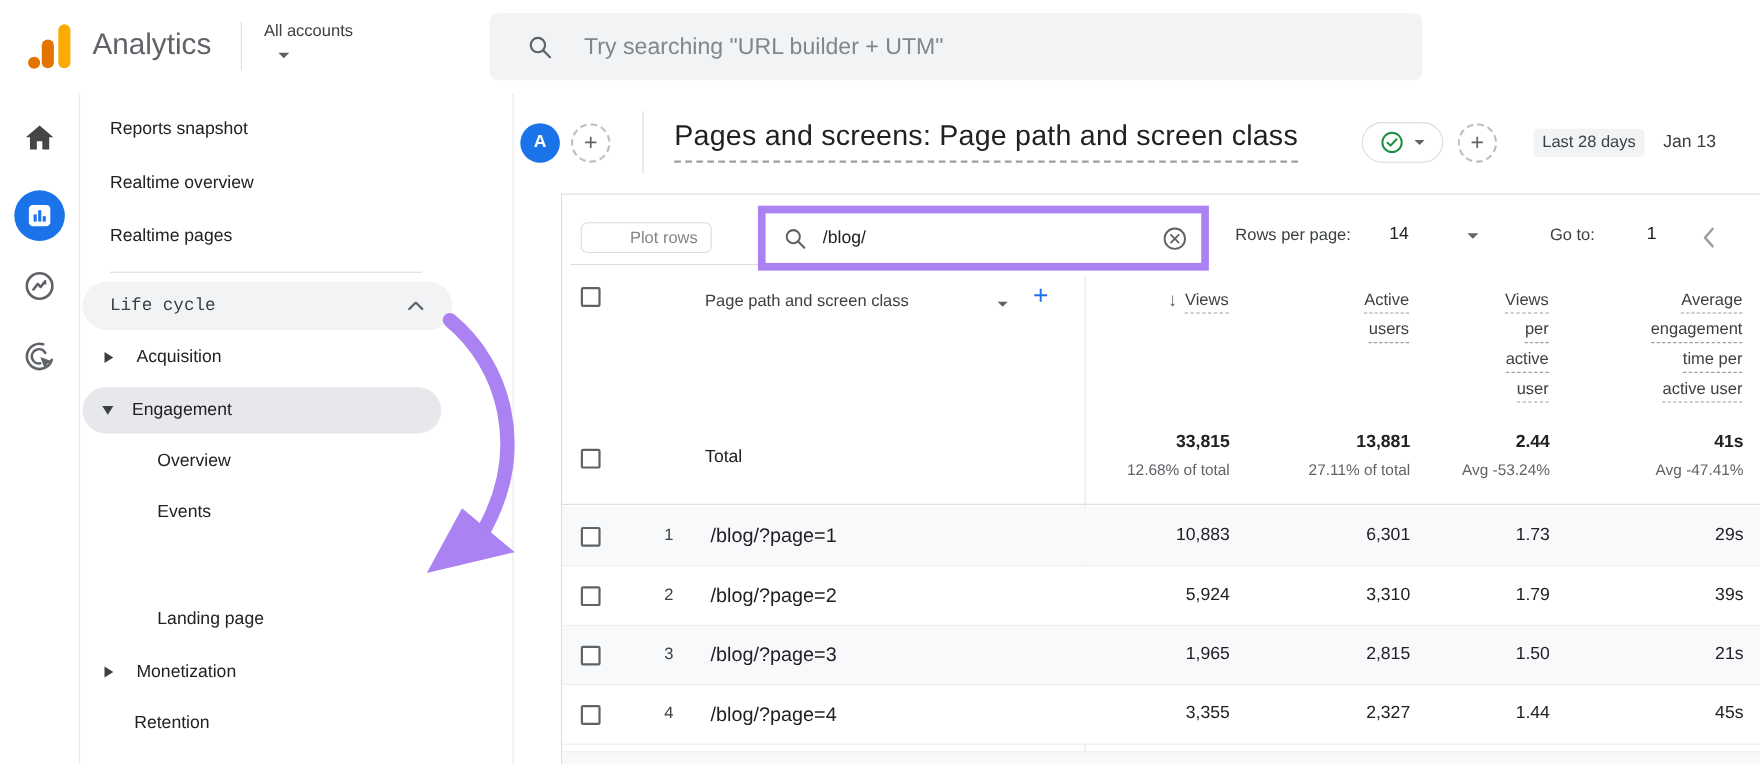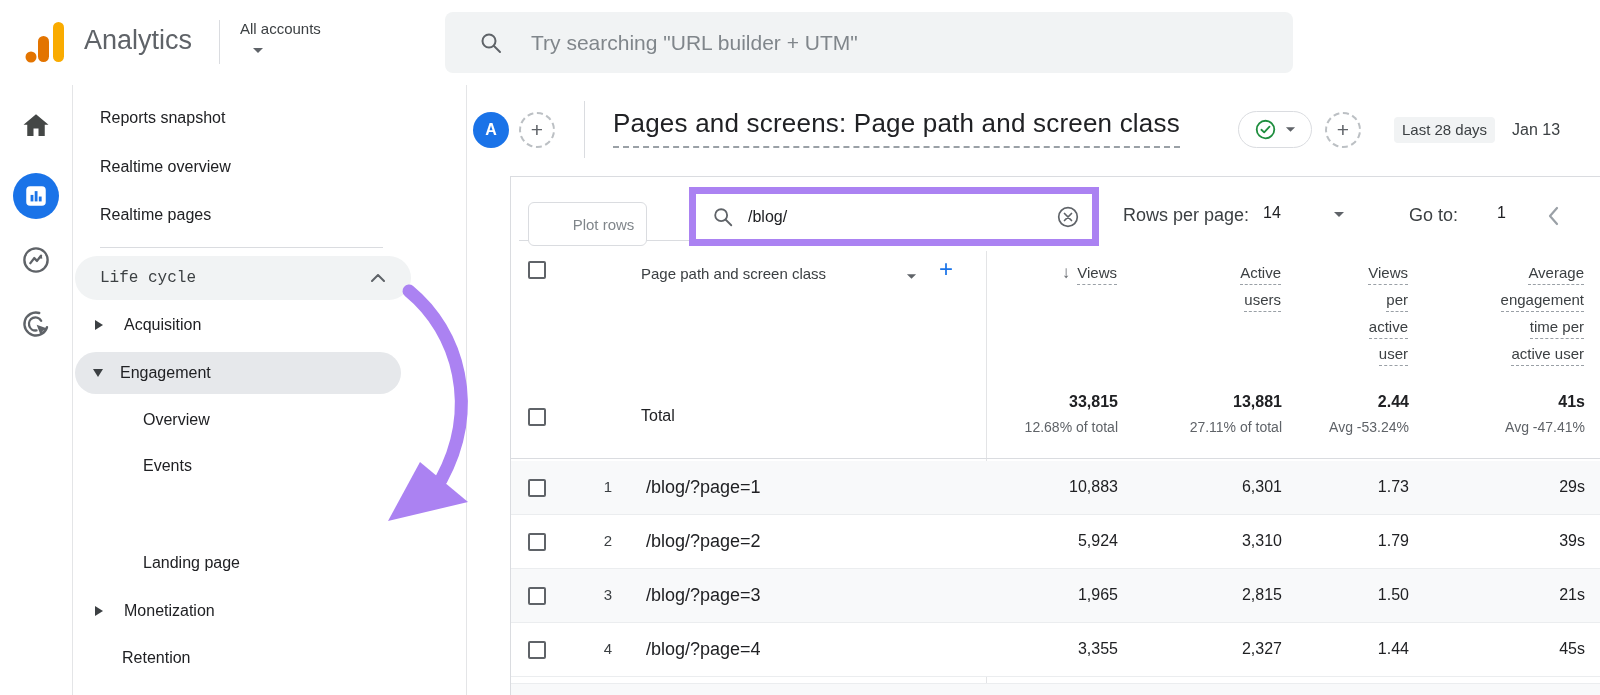--- a/index.html
+++ b/index.html
@@ -45,26 +45,26 @@
   .dp2 { left:1325px; top:112px; }
   .hdr-div { position:absolute; left:584px; top:101px; width:1px; height:57px; background:#dadce0; }
   .report-title { position:absolute; left:613px; top:108px; font-size:26px; letter-spacing:0.2px; color:#202124; padding-bottom:7px; border-bottom:2px dashed #9aa0a6; cursor:pointer; white-space:nowrap; }
   .check-pill { position:absolute; left:1238px; top:111px; width:74px; height:37px; border:1px solid #dadce0; border-radius:19px; display:flex; align-items:center; justify-content:center; gap:9px; cursor:pointer; background:#fff; }
   .date-chip { position:absolute; left:1394px; top:117px; height:26px; line-height:26px; padding:0 8px; background:#f1f3f4; border-radius:4px; font-size:15px; color:#3c4043; cursor:pointer; }
   .date-text { position:absolute; left:1512px; top:117px; line-height:26px; font-size:16px; color:#3c4043; }
 
   
   .card { position:absolute; left:510px; top:176px; width:1090px; height:519px; background:#fff; border-top:1px solid #dadce0; border-left:1px solid #dadce0; }
   .toolbar-line { position:absolute; left:8px; top:63px; width:170px; height:1px; background:#dadce0; }
-  .plot-rows { position:absolute; left:17px; top:25px; width:119px; height:44px; border:1px solid #dadce0; border-radius:6px; color:#80868b; font-size:15px; display:flex; align-items:center; justify-content:center; cursor:pointer; background:#fff;padding-left:32px; }
+  .plot-rows { position:absolute; left:17px; top:25px; width:119px; height:28px; border:1px solid #dadce0; border-radius:6px; color:#80868b; font-size:15px; display:flex; align-items:center; justify-content:center; cursor:pointer; background:#fff;padding-left:32px; }
   .filter-box { position:absolute; left:178px; top:10px; width:410px; height:59px; border:7px solid #ab82f2; background:#fff; display:flex; align-items:center; z-index:3; }
   .filter-box .val { margin-left:14px; font-size:16px; color:#202124; }
   .filter-box .mag { margin-left:16px; }
   .filter-box .clear { margin-left:auto; margin-right:12px; cursor:pointer; display:flex; }
-  .tb-label { position:absolute; top:28px; font-size:18px; color:#3c4043; }
+  .tb-label { position:absolute; top:28px; font-size:15px; color:#3c4043; }
   .tb-value { position:absolute; top:27px; font-size:16px; color:#202124; cursor:pointer; }
   .rpp-caret { position:absolute; left:822px; top:34px; cursor:pointer; }
   .pg-chev { position:absolute; left:1032px; top:26px; cursor:pointer; }
 
   .cb { width:18px; height:18px; border:2px solid #5f6368; border-radius:2px; background:#fff; cursor:pointer; }
   .hdr-cb { position:absolute; left:17px; top:84px; }
   .dim-header { position:absolute; left:130px; top:88px; font-size:15px; color:#3c4043; cursor:pointer; }
   .dim-caret { position:absolute; left:395px; top:96px; cursor:pointer; }
   .dim-plus { position:absolute; left:428px; top:78px; font-size:24px; color:#1a73e8; cursor:pointer; }
   .vdiv { position:absolute; left:475px; top:74px; width:1px; height:445px; background:#e3e4e6; }

